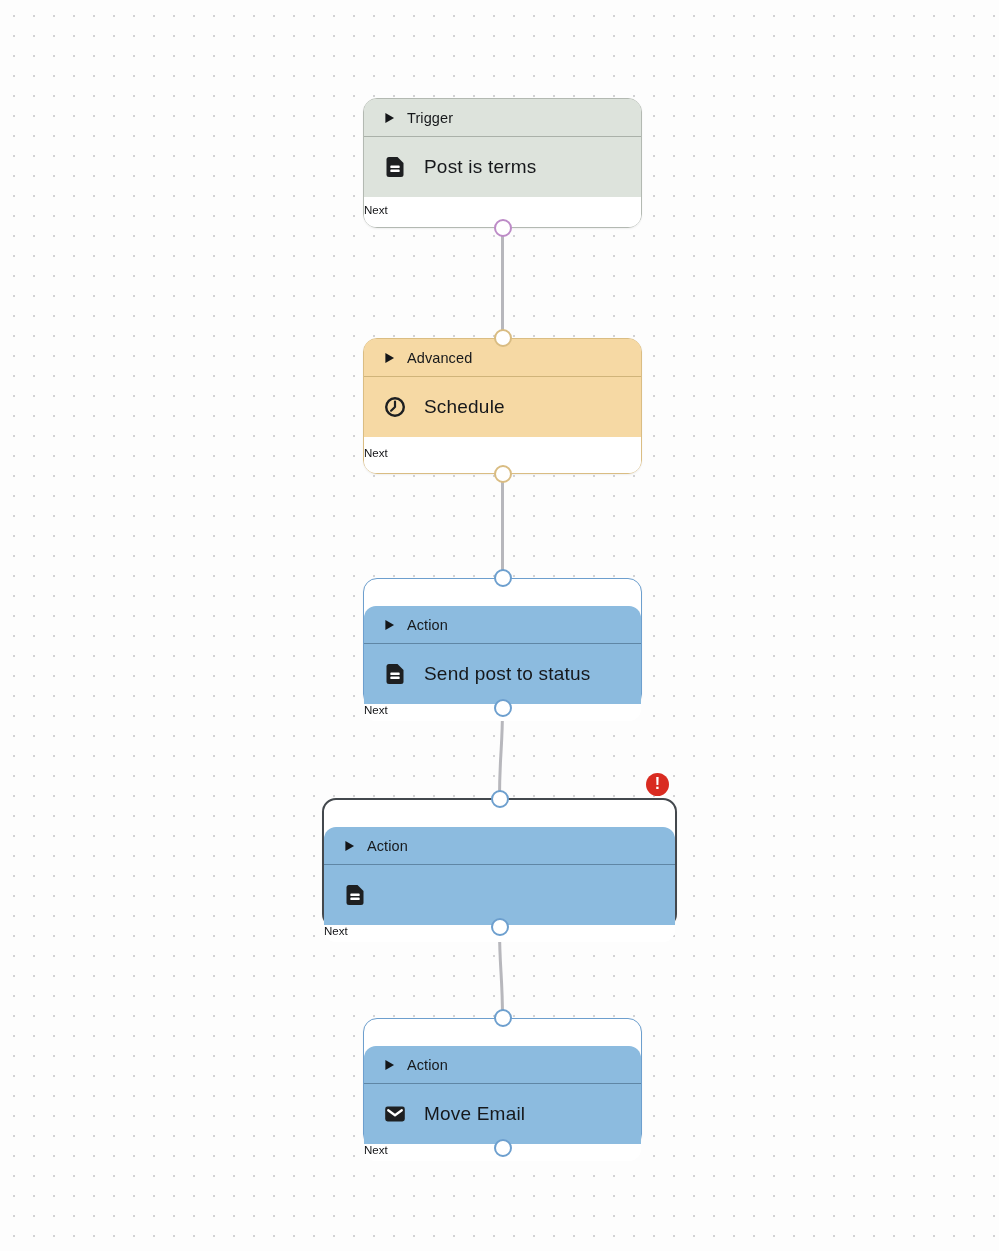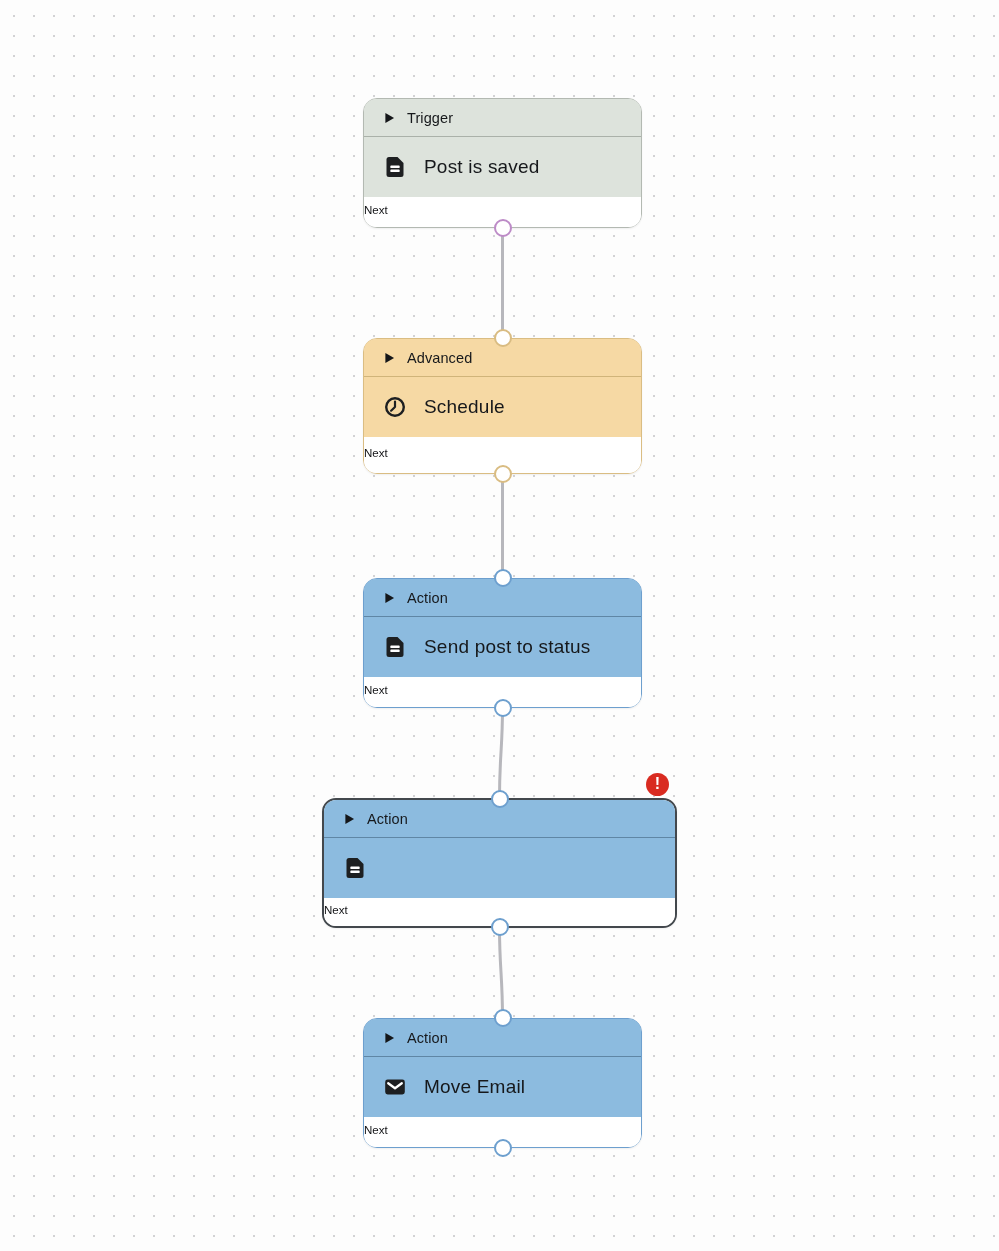--- a/index.html
+++ b/index.html
@@ -72,21 +72,21 @@
   .node.trigger { border: 1.5px solid #b3b9b2; }
   .node.trigger .node-header, .node.trigger .node-body { background: #dde3dc; }
   .node.trigger .node-header { border-bottom-color: #aab1a9; }
 
   .node.advanced { border: 1.5px solid #dabd83; }
   .node.advanced .node-header, .node.advanced .node-body { background: #f6d9a4; }
   .node.advanced .node-header { border-bottom-color: #d0b47a; }
 
   .node.action { border: 1.5px solid #6d9fce; }
   .node.action .node-header, .node.action .node-body { background: #8cbbdf; }
-  .node.action .node-header { border-bottom-color: #5f86a5; }
+  .node.action .node-header { border-bottom-color: #5f86a5; margin-top: 27px; }
 
   .node.selected { border: 2px solid #43484d; }
 
   
   .pos-1 { left: 363px; top: 98px;  width: 279px; height: 130px; }
   .pos-2 { left: 363px; top: 338px; width: 279px; height: 136px; }
   .pos-3 { left: 363px; top: 578px; width: 279px; height: 130px; }
   .pos-4 { left: 322px; top: 798px; width: 355px; height: 130px; }
   .pos-5 { left: 363px; top: 1018px; width: 279px; height: 130px; }
 
@@ -147,21 +147,21 @@
       <span>Trigger</span>
     </div>
     <div class="node-body">
       <span class="body-icon">
         <svg viewBox="0 0 24 24" width="24" height="24">
           <path d="M6 2 H14.5 L20.5 8 V19.5 A2.5 2.5 0 0 1 18 22 H6 A2.5 2.5 0 0 1 3.5 19.5 V4.5 A2.5 2.5 0 0 1 6 2 Z" fill="#1d1f21"></path>
           <rect x="7.4" y="10.6" width="9.2" height="2.4" rx="0.6" fill="#ffffff"></rect>
           <rect x="7.4" y="14.6" width="9.2" height="2.4" rx="0.6" fill="#ffffff"></rect>
         </svg>
       </span>
-      <span>Post is saved</span>
+      <span>Post is terms</span>
     </div>
     <div class="node-footer">
       <span>Next</span>
     </div>
     <span class="port port-out"></span>
   </div>
 
   <div class="node advanced pos-2">
     <span class="port port-in"></span>
     <div class="node-header">

